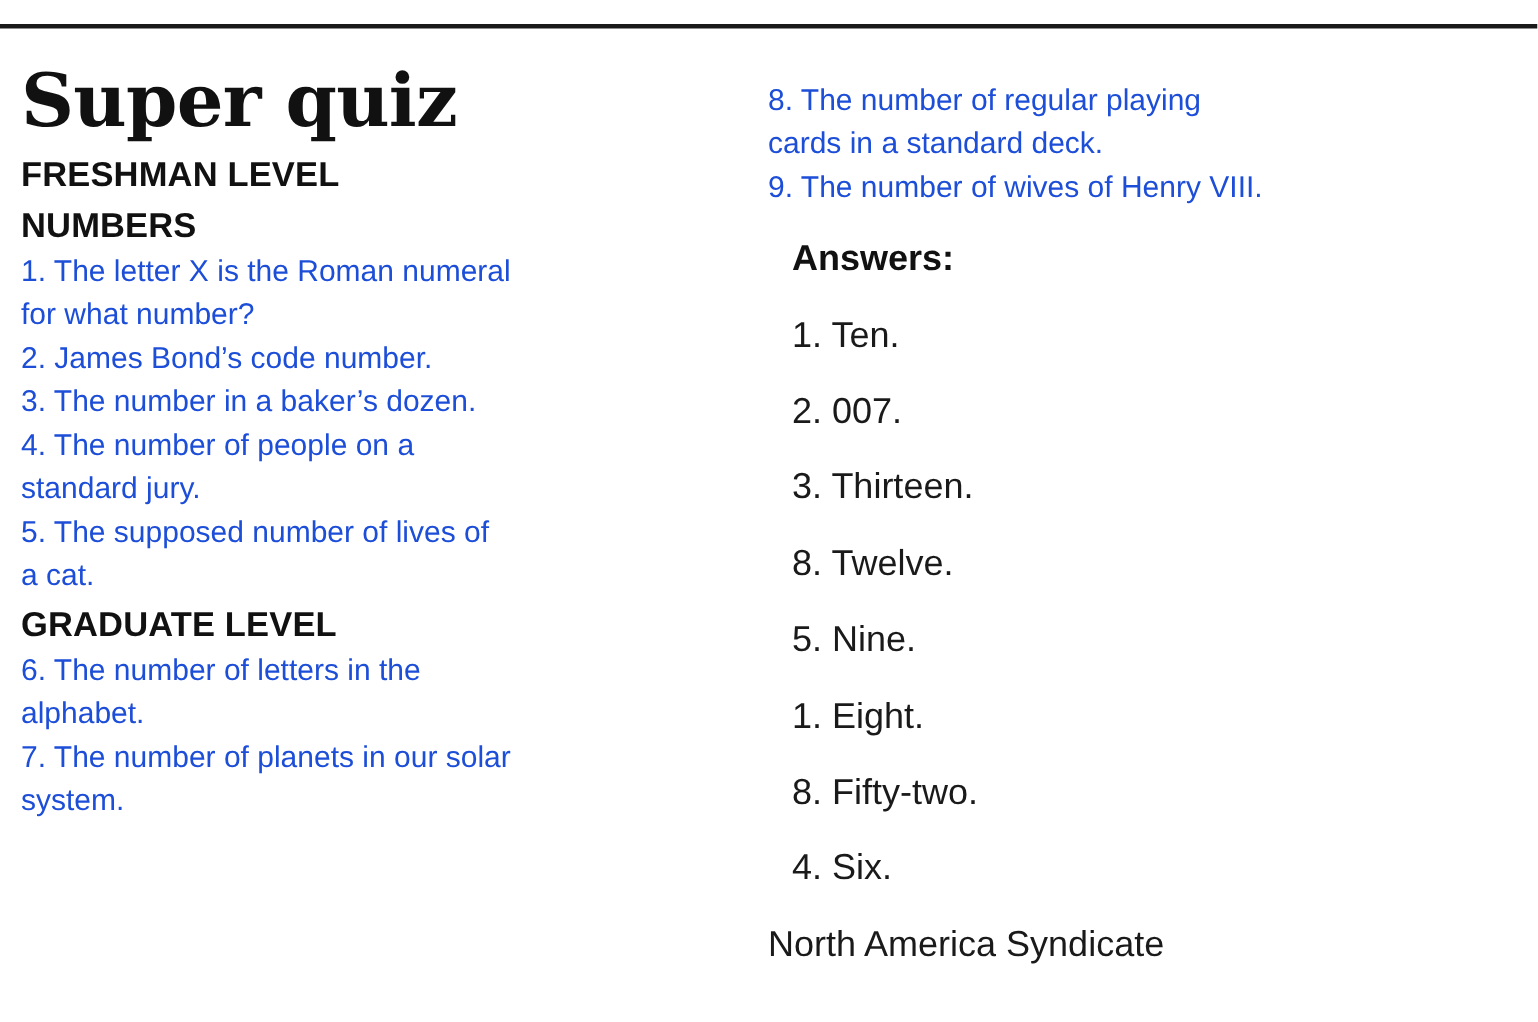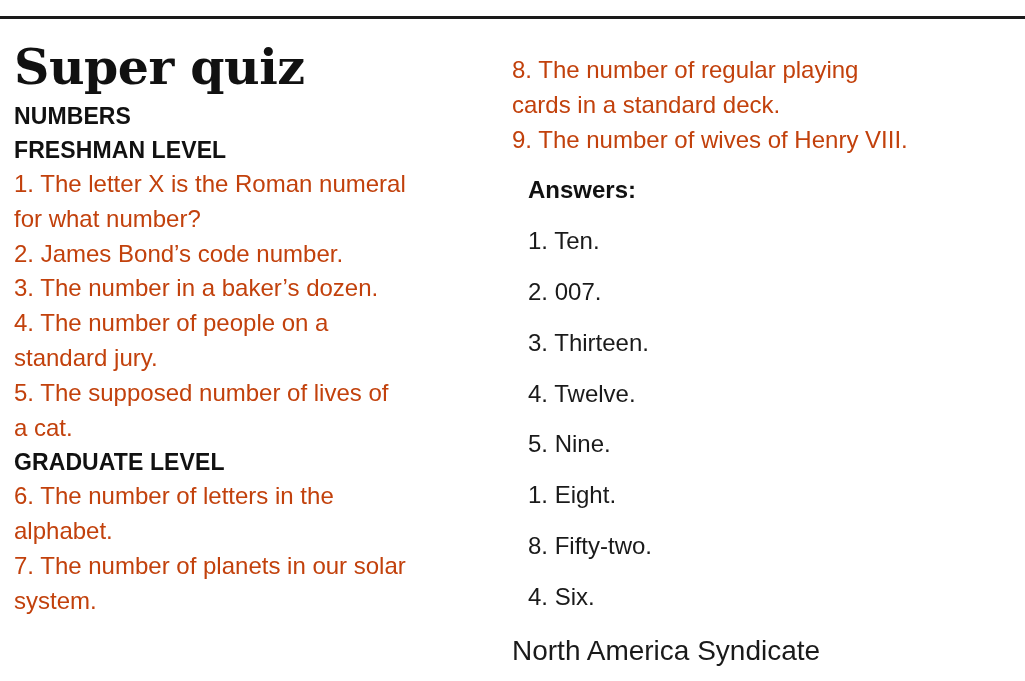--- a/index.html
+++ b/index.html
@@ -70,58 +70,58 @@
   }
   .section-head {
     font-size: 23px;
     font-weight: bold;
     line-height: 1.48;
     letter-spacing: 0.1px;
     margin: 0;
     color: #111111;
   }
   .qline {
-    font-size: 24px;
+    font-size: 20px;
     line-height: 1.45;
     margin: 0;
-    color: #c2410c;
+    color: #1d4ed8;
   }
   .aline {
     font-size: 24px;
     line-height: 1.45;
     margin: 16px;
     color: #1a1a1a;
   }
   .answers-head {
     font-size: 24px;
     font-weight: bold;
     line-height: 1.45;
     margin: 16px;
     color: #111111;
   }
   .credit {
-    font-size: 28px;
+    font-size: 24px;
     line-height: 1.45;
     margin: 0;
     color: #1a1a1a;
   }
 </style>
 </head>
 <body>
 
 <div class="page">
 
   <div class="rule-top"></div>
 
   <div class="columns">
 
     <div class="col col-left">
       <h1 class="quiz-title">Super quiz</h1>
+      <div class="section-head">FRESHMAN LEVEL</div>
       <div class="section-head">NUMBERS</div>
-      <div class="section-head">FRESHMAN LEVEL</div>
 
       <div class="qline">1. The letter X is the Roman numeral</div>
       <div class="qline">for what number?</div>
       <div class="qline">2. James Bond’s code number.</div>
       <div class="qline">3. The number in a baker’s dozen.</div>
       <div class="qline">4. The number of people on a</div>
       <div class="qline">standard jury.</div>
       <div class="qline">5. The supposed number of lives of</div>
       <div class="qline">a cat.</div>
 
@@ -136,21 +136,21 @@
     <div class="col col-right">
       <div class="qline">8. The number of regular playing</div>
       <div class="qline">cards in a standard deck.</div>
       <div class="qline">9. The number of wives of Henry VIII.</div>
 
       <div class="answers-head">Answers:</div>
 
       <div class="aline">1. Ten.</div>
       <div class="aline">2. 007.</div>
       <div class="aline">3. Thirteen.</div>
-      <div class="aline">4. Twelve.</div>
+      <div class="aline">8. Twelve.</div>
       <div class="aline">5. Nine.</div>
       <div class="aline">1. Eight.</div>
       <div class="aline">8. Fifty-two.</div>
       <div class="aline">4. Six.</div>
 
       <div class="credit">North America Syndicate</div>
     </div>
 
   </div>
 

